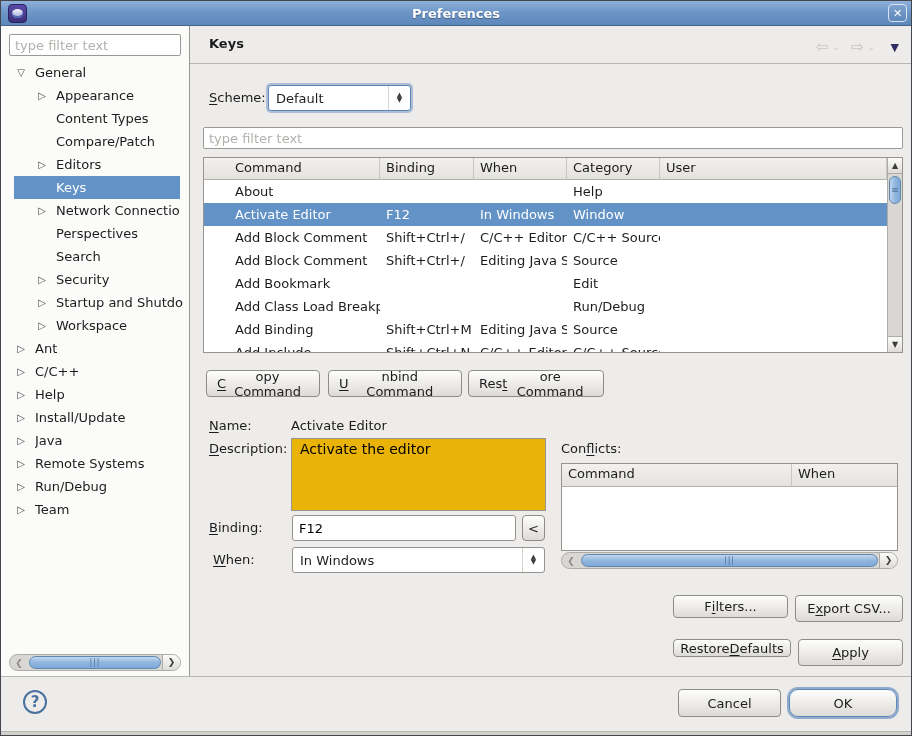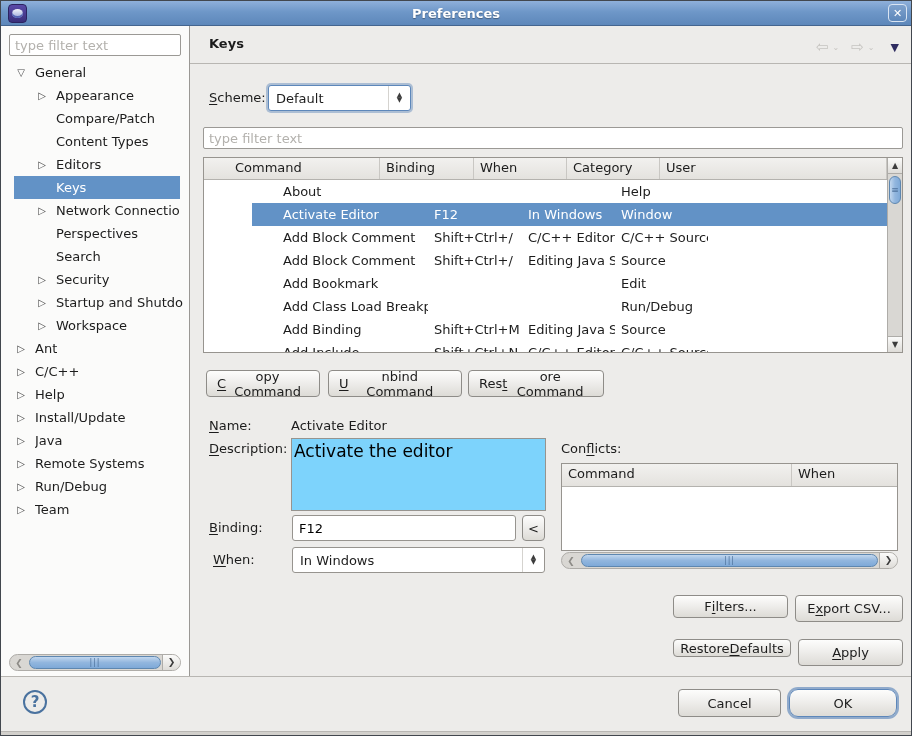--- a/index.html
+++ b/index.html
@@ -71,30 +71,30 @@
   .combo .carets{ width:22px; border-left:1px solid #d5d3cf; align-self:stretch; display:flex; flex-direction:column;
     align-items:center; justify-content:center; color:#3c3c3c; }
   .combo .carets span{ font-size:7px; line-height:5px; }
   .combo.focused{ border-color:#5d87ba; box-shadow:0 0 0 2px rgba(93,135,186,.45); }
   .btn{ position:absolute; background:linear-gradient(#fdfdfc,#efeeec 45%,#dddbd6); border:1px solid #8e8c88;
     border-radius:4px; font-family:inherit; font-size:13px; color:#1c1c1c; display:flex; align-items:center;
     justify-content:center; padding:0 10px; }
   .btn.focused{ box-shadow:0 0 0 2px rgba(93,135,186,.65); border-color:#5d87ba;border-radius:9px; }
   .text-input{ position:absolute; background:#fff; border:1px solid #97948f; border-radius:3px; padding:0 6px;
     font-family:inherit; font-size:13px; outline:none; }
-  .textarea{ position:absolute; background:#7dd3fc; border:1px solid #97948f; padding:2px 2px; font-family:inherit;
-    font-size:17px; resize:none; outline:none; overflow:hidden; }
+  .textarea{ position:absolute; background:#eab308; border:1px solid #97948f; padding:2px 8px; font-family:inherit;
+    font-size:14px; resize:none; outline:none; overflow:hidden; }
 
   
   .ktable{ position:absolute; left:202px; top:156px; width:700px; height:196px; background:#fff;
     border:1px solid #97948f; overflow:hidden; }
   .ktable-header{ position:absolute; left:0; top:0; right:15px; height:22px; background:linear-gradient(#f2f1ef,#e4e2de);
     border-bottom:1px solid #b4b2ae; display:flex; }
   .ktable-header .hc{ padding:2px 0 0 6px; border-right:1px solid #c9c7c3; white-space:nowrap; overflow:hidden; }
-  .ktable-body{ position:absolute; left:0; top:22px; right:15px; bottom:0;margin-left:48px; }
+  .ktable-body{ position:absolute; left:0; top:22px; right:15px; bottom:0; }
   .krow{ height:23px; display:flex; align-items:center; }
   .krow.selected{ background:#6292c6; color:#fff; }
   .krow .c{ white-space:nowrap; overflow:hidden; flex:none; padding-left:6px; }
   .c-command{ width:176px; padding-left:31px !important; }
   .c-binding{ width:94px; } .c-when{ width:93px; } .c-category{ width:93px; } .c-user{ width:35px; }
 
   
   .ctable{ position:absolute; left:560px; top:462px; width:337px; height:88px; background:#fff; border:1px solid #97948f; }
   .ctable .ktable-header{ right:0; height:23px; }
   .c2-command{ width:230px; } .c2-when{ flex:1; border-right:none !important; }
@@ -123,25 +123,25 @@
         <div class="tree-row lvl0">
     <span class="arrow">▽</span>
     <span class="lbl">General</span>
   </div>
         <div class="tree-row lvl1">
     <span class="arrow">▷</span>
     <span class="lbl">Appearance</span>
   </div>
         <div class="tree-row lvl1">
     <span class="arrow"></span>
+    <span class="lbl">Content Types</span>
+  </div>
+        <div class="tree-row lvl1">
+    <span class="arrow"></span>
     <span class="lbl">Compare/Patch</span>
-  </div>
-        <div class="tree-row lvl1">
-    <span class="arrow"></span>
-    <span class="lbl">Content Types</span>
   </div>
         <div class="tree-row lvl1">
     <span class="arrow">▷</span>
     <span class="lbl">Editors</span>
   </div>
         <div class="tree-row lvl1 selected">
     <span class="arrow"></span>
     <span class="lbl">Keys</span>
   </div>
         <div class="tree-row lvl1">

